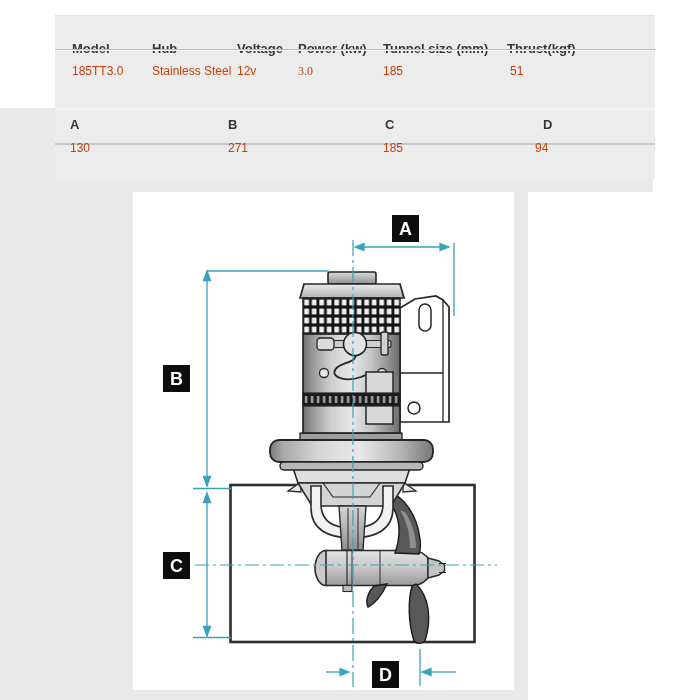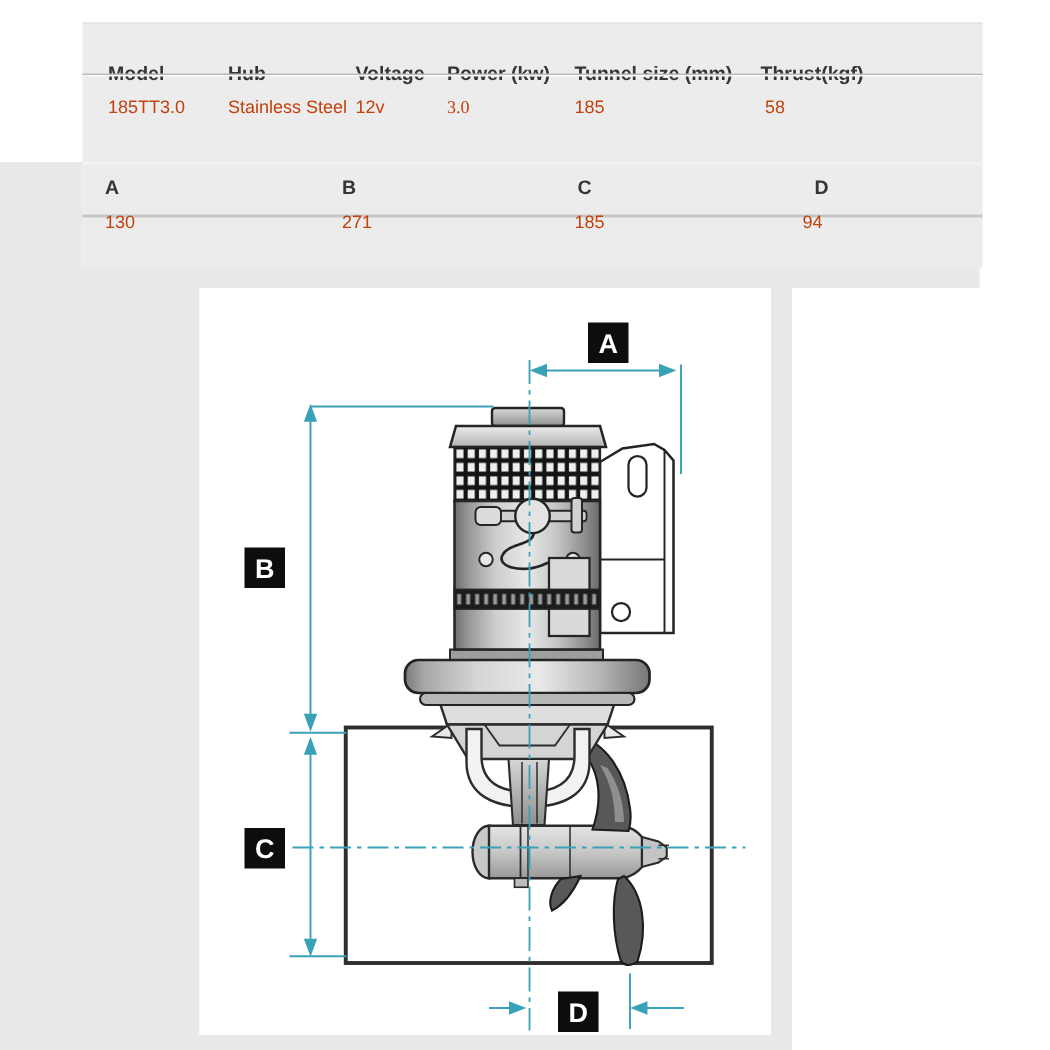--- a/index.html
+++ b/index.html
@@ -38,21 +38,21 @@
   </div>
   <div class="sep" style="top:33px;height:1px;background:#bcbcbc;"></div>
   <div class="sep" style="top:34px;height:1px;background:#f8f8f8;"></div>
 
   <div class="trow" style="top:47px;">
     <span class="cell" style="left:17px;">185TT3.0</span>
     <span class="cell" style="left:97px;">Stainless Steel</span>
     <span class="cell" style="left:182px;">12v</span>
     <span class="cell" style="left:243px;font-family:Liberation Serif, serif;">3.0</span>
     <span class="cell" style="left:328px;">185</span>
-    <span class="cell" style="left:455px;">58</span>
+    <span class="cell" style="left:455px;">51</span>
   </div>
   <div class="sep" style="top:92px;height:2px;background:#f3f3f3;"></div>
 
   <div class="trow" style="top:101px;">
     <span class="hcell" style="left:15px;">A</span>
     <span class="hcell" style="left:173px;">B</span>
     <span class="hcell" style="left:330px;">C</span>
     <span class="hcell" style="left:488px;">D</span>
   </div>
   <div class="sep" style="top:127px;height:2px;background:#c6c6c6;"></div>

